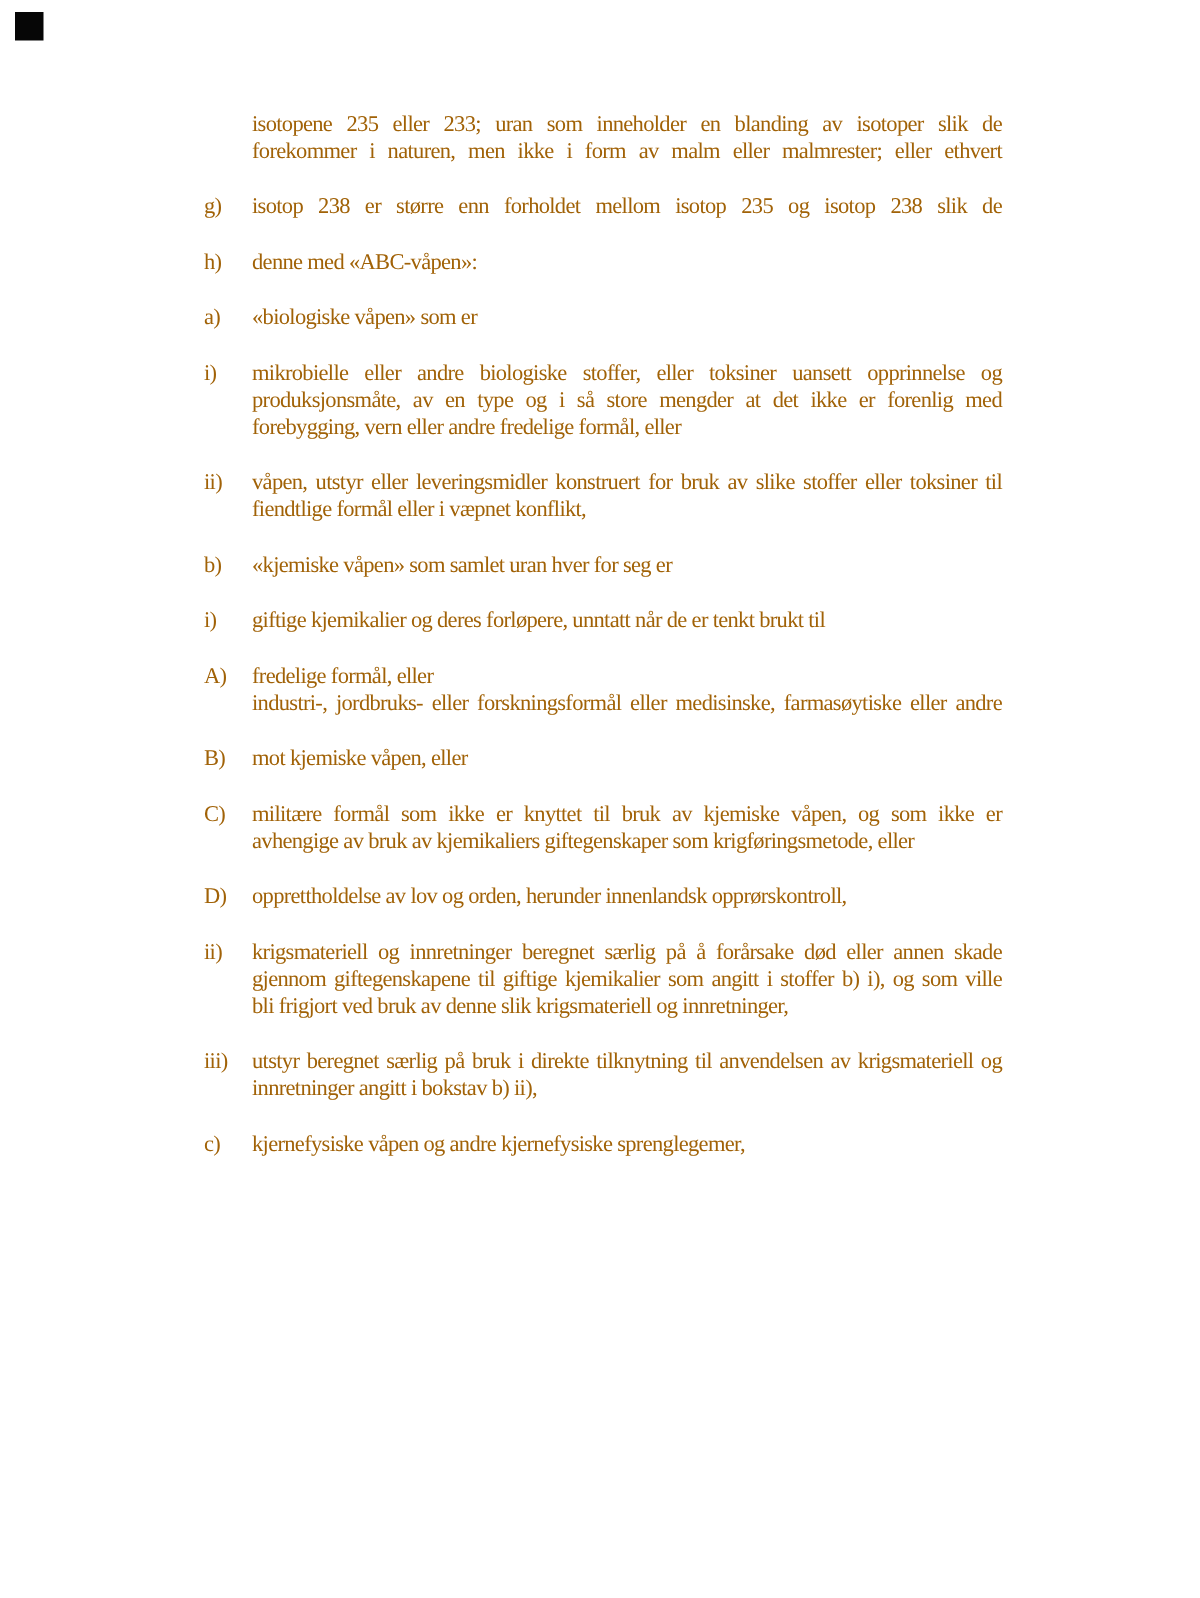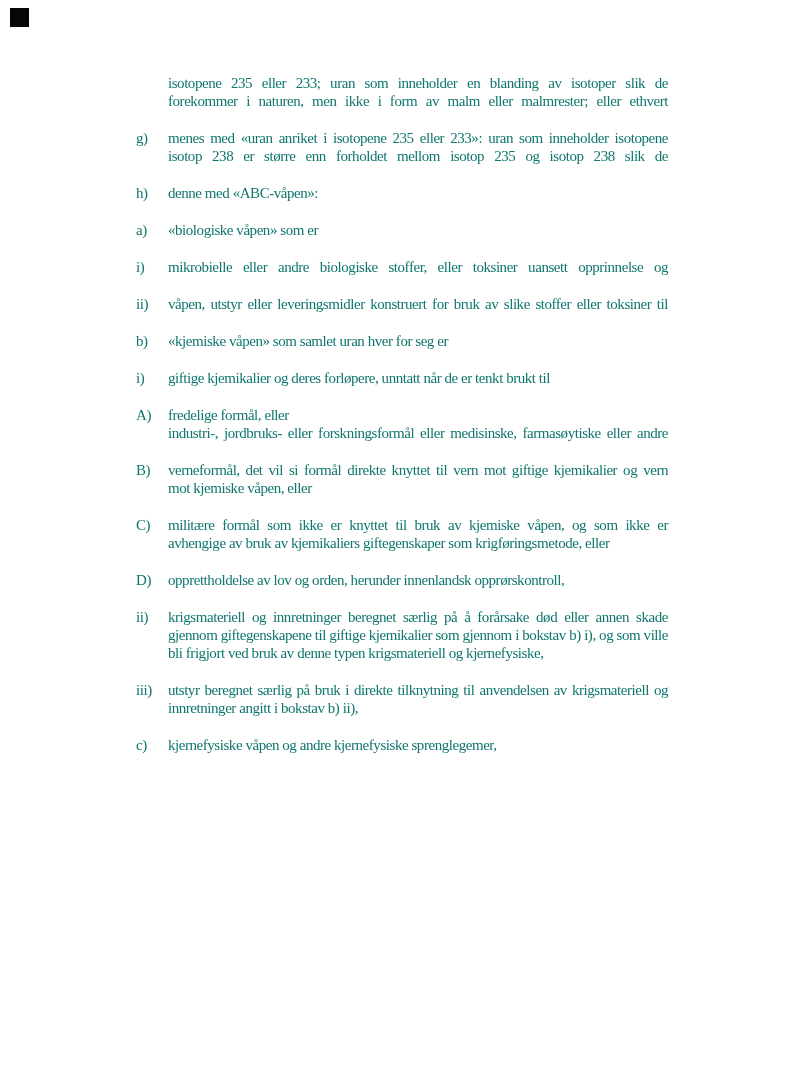--- a/index.html
+++ b/index.html
@@ -11,21 +11,21 @@
     height: 1065px;
     background: #ffffff;
     overflow: hidden;
   }
   .page {
     position: relative;
     width: 800px;
     height: 1010px;
     background: #ffffff;
     font-family: "Liberation Serif", "DejaVu Serif", serif;
-    color: #0f766e;
+    color: #a16207;
   }
   .scan-mark {
     position: absolute;
     left: 10px;
     top: 8px;
     width: 19px;
     height: 19px;
     background: #060606;
   }
   .content {
@@ -71,46 +71,48 @@
       <div class="para">
         <div class="label"></div>
         <div class="body">
           <div class="line just">isotopene 235 eller 233; uran som inneholder en blanding av isotoper slik de</div>
           <div class="line just">forekommer i naturen, men ikke i form av malm eller malmrester; eller ethvert</div>
         </div>
       </div>
       <div class="para">
         <div class="label">g)</div>
         <div class="body">
-          <div class="line just">menes med «uran anriket i isotopene 235 eller 233»: uran som inneholder isotopene</div>
           <div class="line just">isotop 238 er større enn forholdet mellom isotop 235 og isotop 238 slik de</div>
         </div>
       </div>
       <div class="para">
         <div class="label">h)</div>
         <div class="body">
           <div class="line">denne med «ABC-våpen»:</div>
         </div>
       </div>
       <div class="para">
         <div class="label">a)</div>
         <div class="body">
           <div class="line">«biologiske våpen» som er</div>
         </div>
       </div>
       <div class="para">
         <div class="label">i)</div>
         <div class="body">
           <div class="line just">mikrobielle eller andre biologiske stoffer, eller toksiner uansett opprinnelse og</div>
+          <div class="line just">produksjonsmåte, av en type og i så store mengder at det ikke er forenlig med</div>
+          <div class="line">forebygging, vern eller andre fredelige formål, eller</div>
         </div>
       </div>
       <div class="para">
         <div class="label">ii)</div>
         <div class="body">
           <div class="line just">våpen, utstyr eller leveringsmidler konstruert for bruk av slike stoffer eller toksiner til</div>
+          <div class="line">fiendtlige formål eller i væpnet konflikt,</div>
         </div>
       </div>
       <div class="para">
         <div class="label">b)</div>
         <div class="body">
           <div class="line">«kjemiske våpen» som samlet uran hver for seg er</div>
         </div>
       </div>
       <div class="para">
         <div class="label">i)</div>
@@ -121,43 +123,42 @@
       <div class="para">
         <div class="label">A)</div>
         <div class="body">
           <div class="line">fredelige formål, eller</div>
           <div class="line just">industri-, jordbruks- eller forskningsformål eller medisinske, farmasøytiske eller andre</div>
         </div>
       </div>
       <div class="para">
         <div class="label">B)</div>
         <div class="body">
-          <div class="line just">verneformål, det vil si formål direkte knyttet til vern mot giftige kjemikalier og vern</div>
           <div class="line">mot kjemiske våpen, eller</div>
         </div>
       </div>
       <div class="para">
         <div class="label">C)</div>
         <div class="body">
           <div class="line just">militære formål som ikke er knyttet til bruk av kjemiske våpen, og som ikke er</div>
           <div class="line">avhengige av bruk av kjemikaliers giftegenskaper som krigføringsmetode, eller</div>
         </div>
       </div>
       <div class="para">
         <div class="label">D)</div>
         <div class="body">
           <div class="line">opprettholdelse av lov og orden, herunder innenlandsk opprørskontroll,</div>
         </div>
       </div>
       <div class="para">
         <div class="label">ii)</div>
         <div class="body">
           <div class="line just">krigsmateriell og innretninger beregnet særlig på å forårsake død eller annen skade</div>
-          <div class="line just">gjennom giftegenskapene til giftige kjemikalier som gjennom i bokstav b) i), og som ville</div>
-          <div class="line">bli frigjort ved bruk av denne typen krigsmateriell og kjernefysiske,</div>
+          <div class="line just">gjennom giftegenskapene til giftige kjemikalier som angitt i stoffer b) i), og som ville</div>
+          <div class="line">bli frigjort ved bruk av denne slik krigsmateriell og innretninger,</div>
         </div>
       </div>
       <div class="para">
         <div class="label">iii)</div>
         <div class="body">
           <div class="line just">utstyr beregnet særlig på bruk i direkte tilknytning til anvendelsen av krigsmateriell og</div>
           <div class="line">innretninger angitt i bokstav b) ii),</div>
         </div>
       </div>
       <div class="para">

